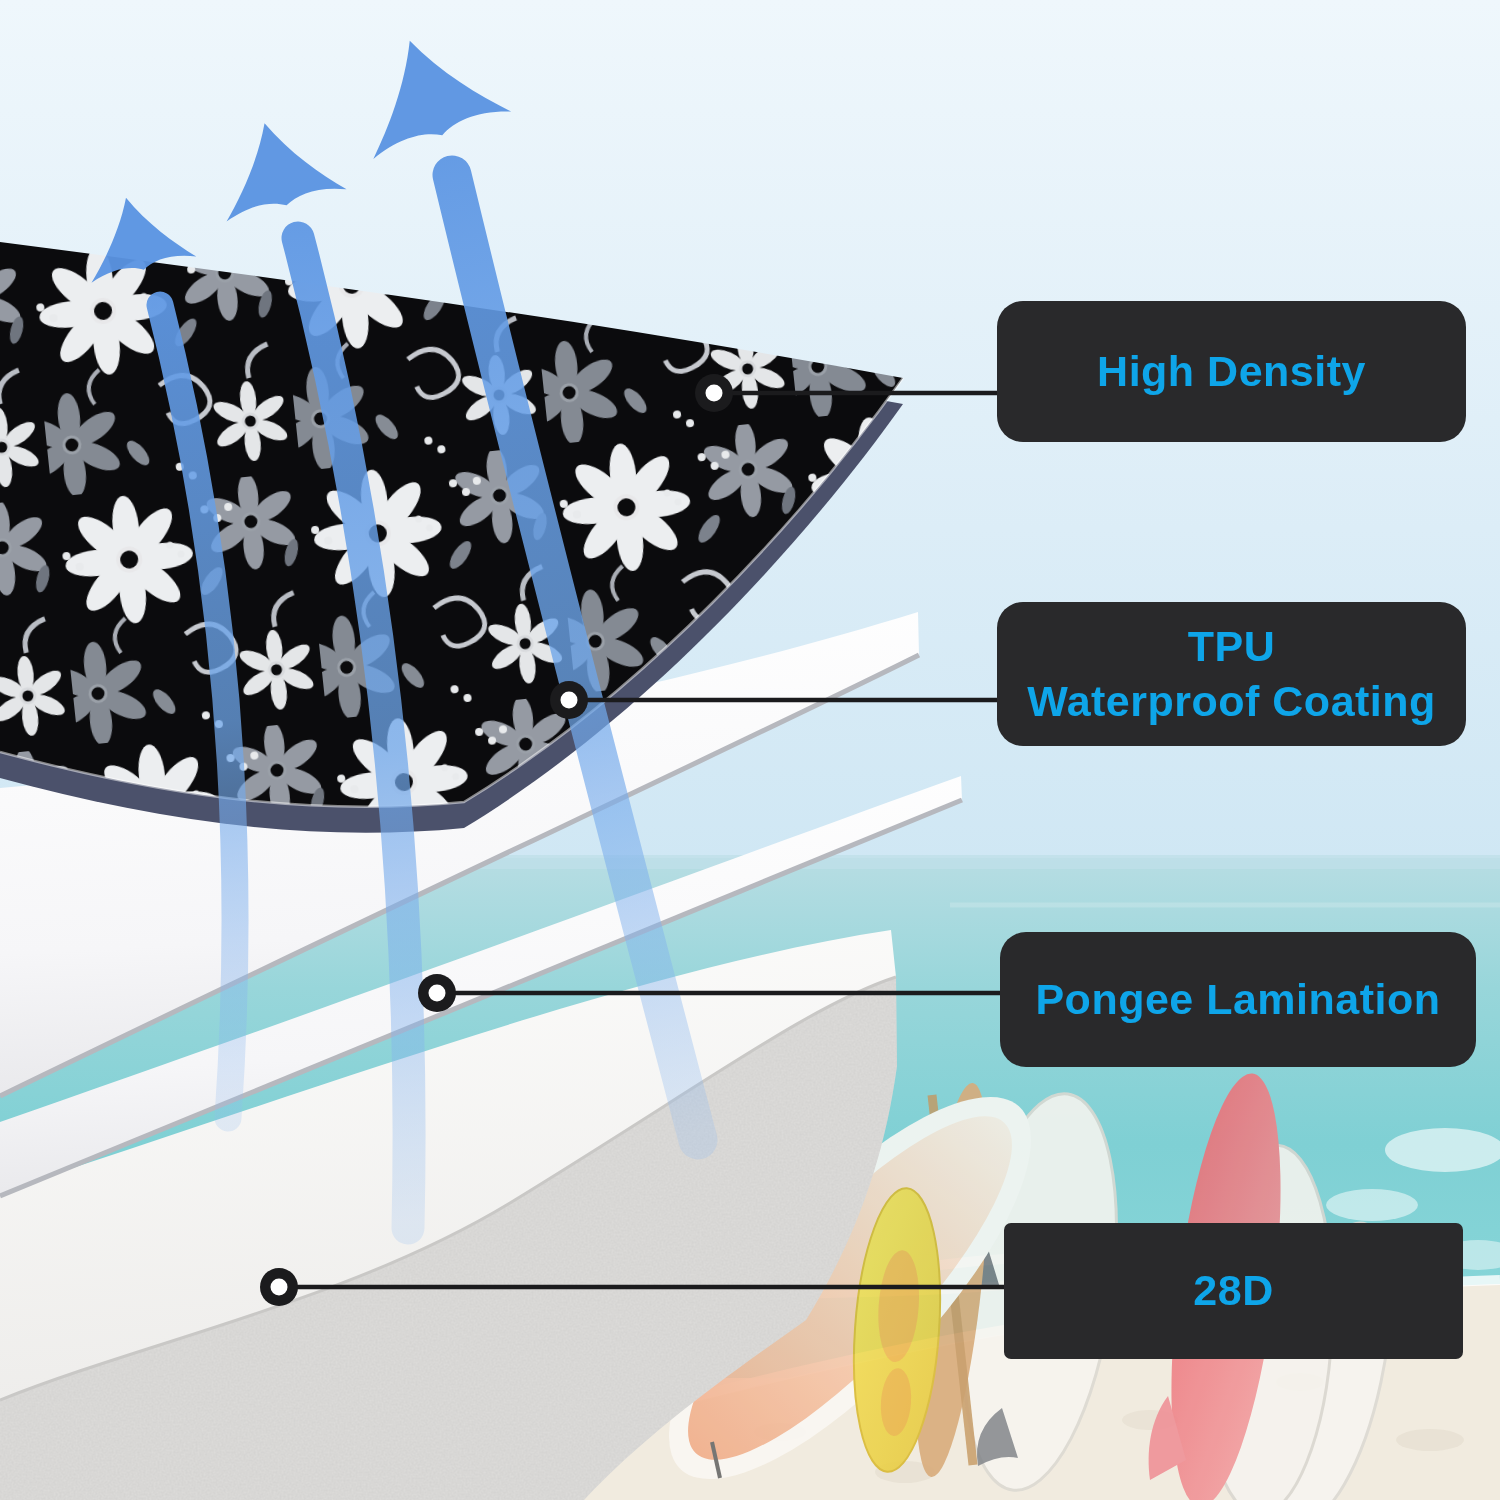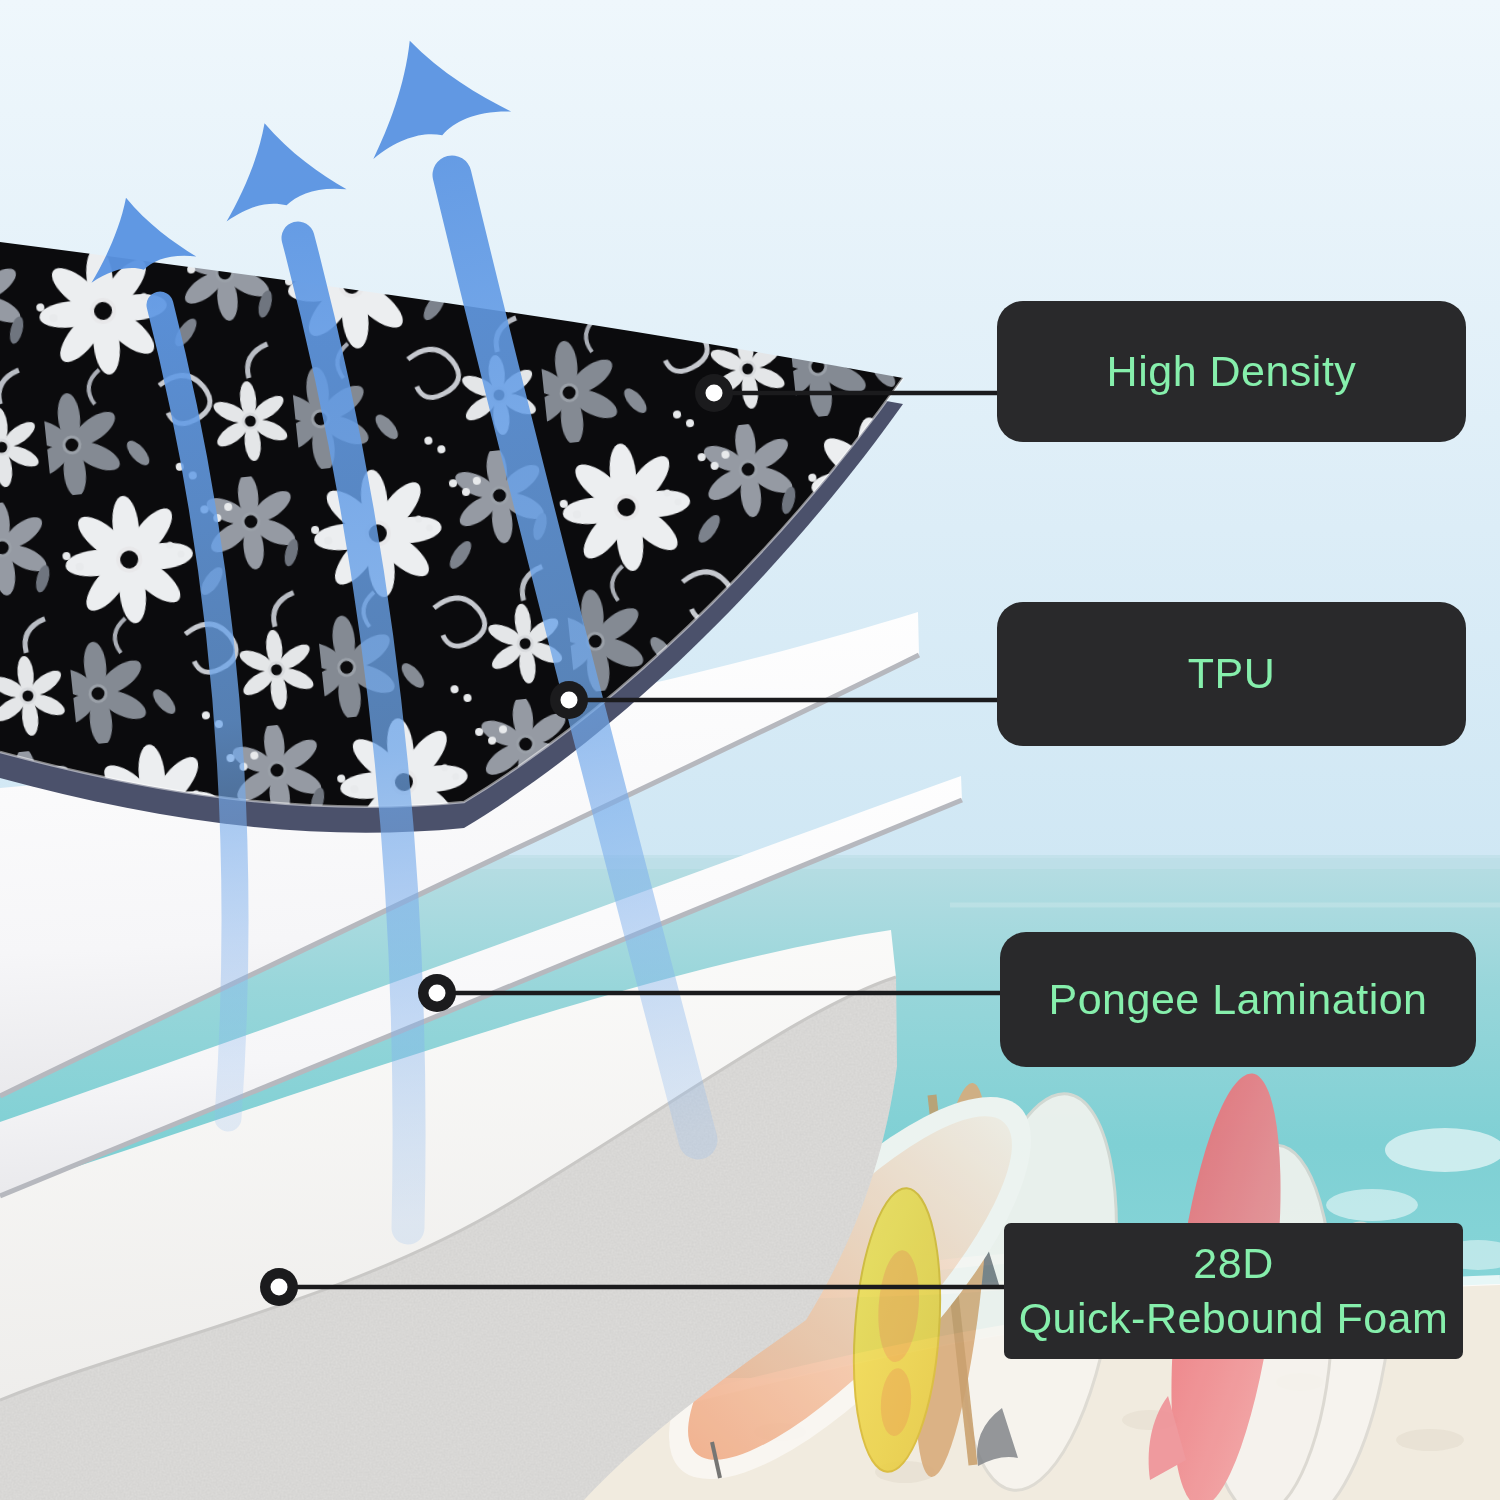--- a/index.html
+++ b/index.html
@@ -3,22 +3,22 @@
 <meta charset="utf-8">
 <style>
   html,body{margin:0;padding:0;background:#ffffff;}
   #stage{
     position:relative;width:1500px;height:1500px;overflow:hidden;
     font-family:"Liberation Sans", sans-serif;background:#e9f4fa;
   }
   #scene{position:absolute;left:0;top:0;}
   .callout{
     position:absolute;display:flex;flex-direction:column;justify-content:center;align-items:center;
-    background:#29292b;border-radius:26px;color:#86efac;text-align:left;
-    font-weight:400;font-size:43px;line-height:1.28;letter-spacing:0.5px;
+    background:#29292b;border-radius:26px;color:#0ea5e9;text-align:left;
+    font-weight:700;font-size:43px;line-height:1.28;letter-spacing:0.5px;
   }
   .callout .ln{white-space:nowrap;}
   #callout-1{left:997px;top:301px;width:469px;height:141px;}
   #callout-2{left:997px;top:602px;width:469px;height:144px;}
   #callout-3{left:1000px;top:925px;width:476px;height:135px;margin-top:7px;}
   #callout-4{left:1004px;top:1223px;width:459px;height:136px;border-radius:7px;}
 </style>
 </head>
 <body>
 
@@ -265,23 +265,23 @@
           <circle cx="279" cy="1287" r="8.5" fill="#ffffff"></circle>
     </g>
   </g>
 </svg>
 
 <div class="callout" id="callout-1">
   <div class="ln">High Density</div>
 </div>
 <div class="callout" id="callout-2">
   <div class="ln">TPU</div>
+  <div class="ln">Waterproof Coating</div>
 </div>
 <div class="callout" id="callout-3">
   <div class="ln">Pongee Lamination</div>
   <div class="ln"></div>
 </div>
 <div class="callout" id="callout-4">
   <div class="ln">28D</div>
-  <div class="ln">Quick-Rebound Foam</div>
 </div>
 
 </div>
 
 </body></html>

